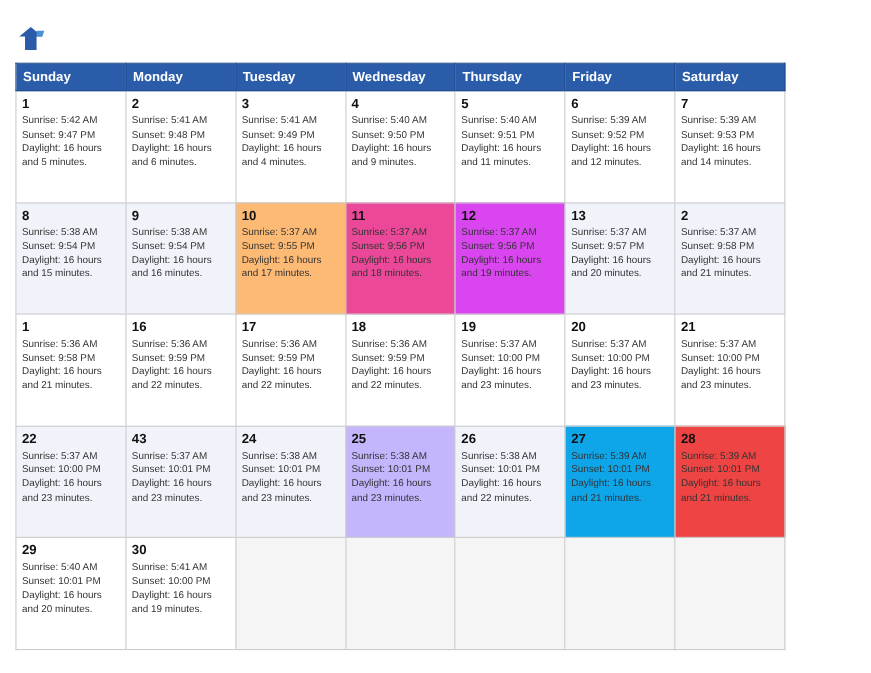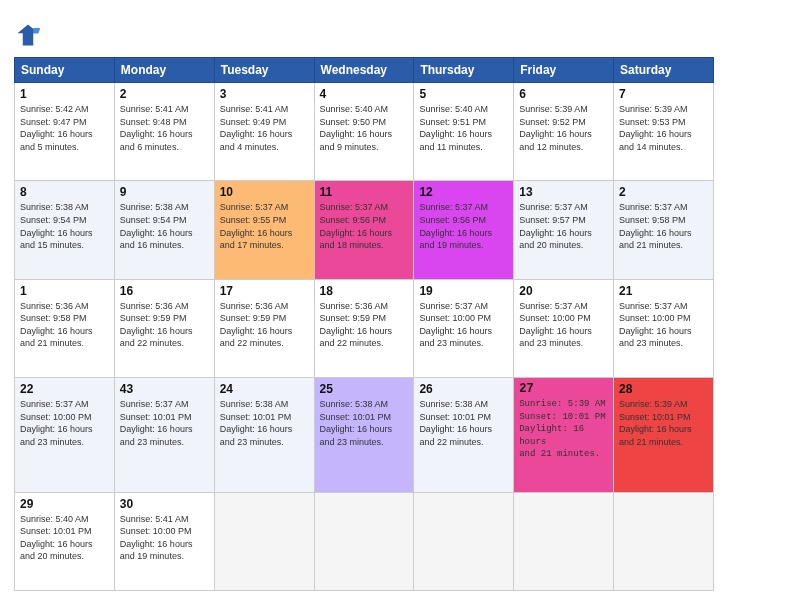--- a/index.html
+++ b/index.html
@@ -310,21 +310,21 @@
             <div class="day-info">Daylight: 16 hours</div>
             <div class="day-info">and 23 minutes.</div>
           </td>
           <td style="background: rgb(240, 244, 250);">
             <span class="day-num">26</span>
             <div class="day-info">Sunrise: 5:38 AM</div>
             <div class="day-info">Sunset: 10:01 PM</div>
             <div class="day-info">Daylight: 16 hours</div>
             <div class="day-info">and 22 minutes.</div>
           </td>
-          <td style="background: #ec4899; font-family: Liberation Mono, monospace;">
+          <td style="background: #0ea5e9;">
             <span class="day-num">27</span>
             <div class="day-info">Sunrise: 5:39 AM</div>
             <div class="day-info">Sunset: 10:01 PM</div>
             <div class="day-info">Daylight: 16 hours</div>
             <div class="day-info">and 21 minutes.</div>
           </td>
           <td style="background: #ef4444;">
             <span class="day-num">28</span>
             <div class="day-info">Sunrise: 5:39 AM</div>
             <div class="day-info">Sunset: 10:01 PM</div>

